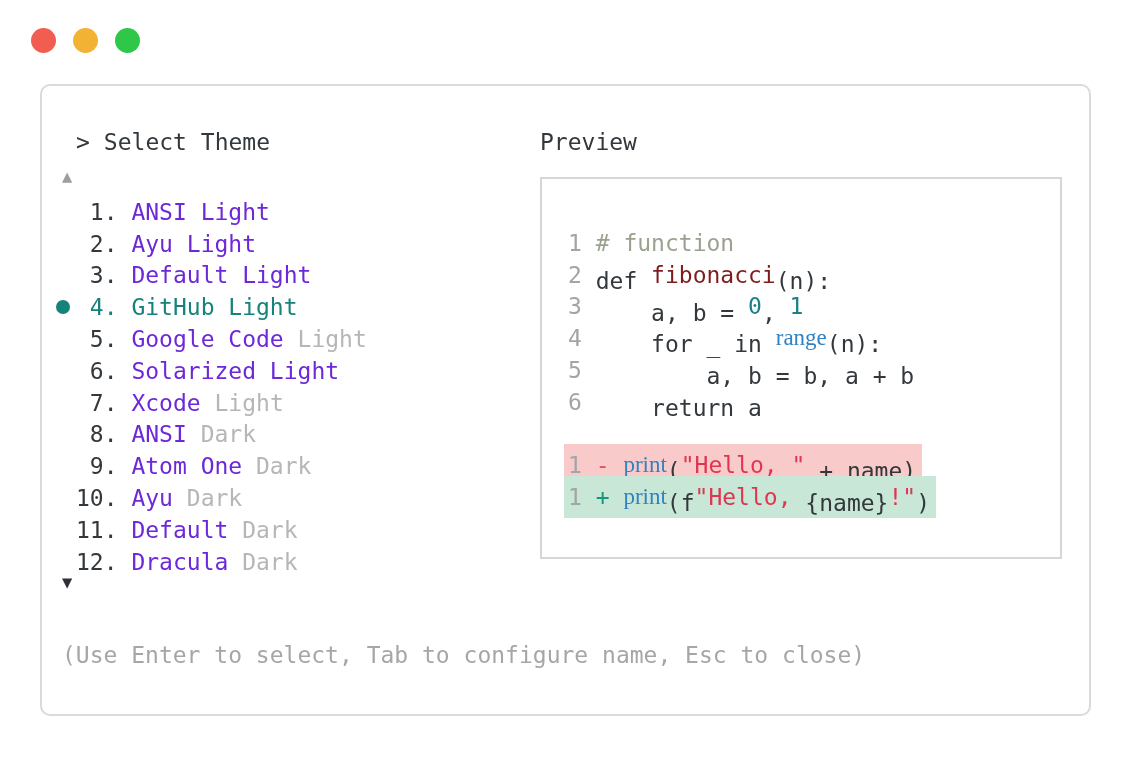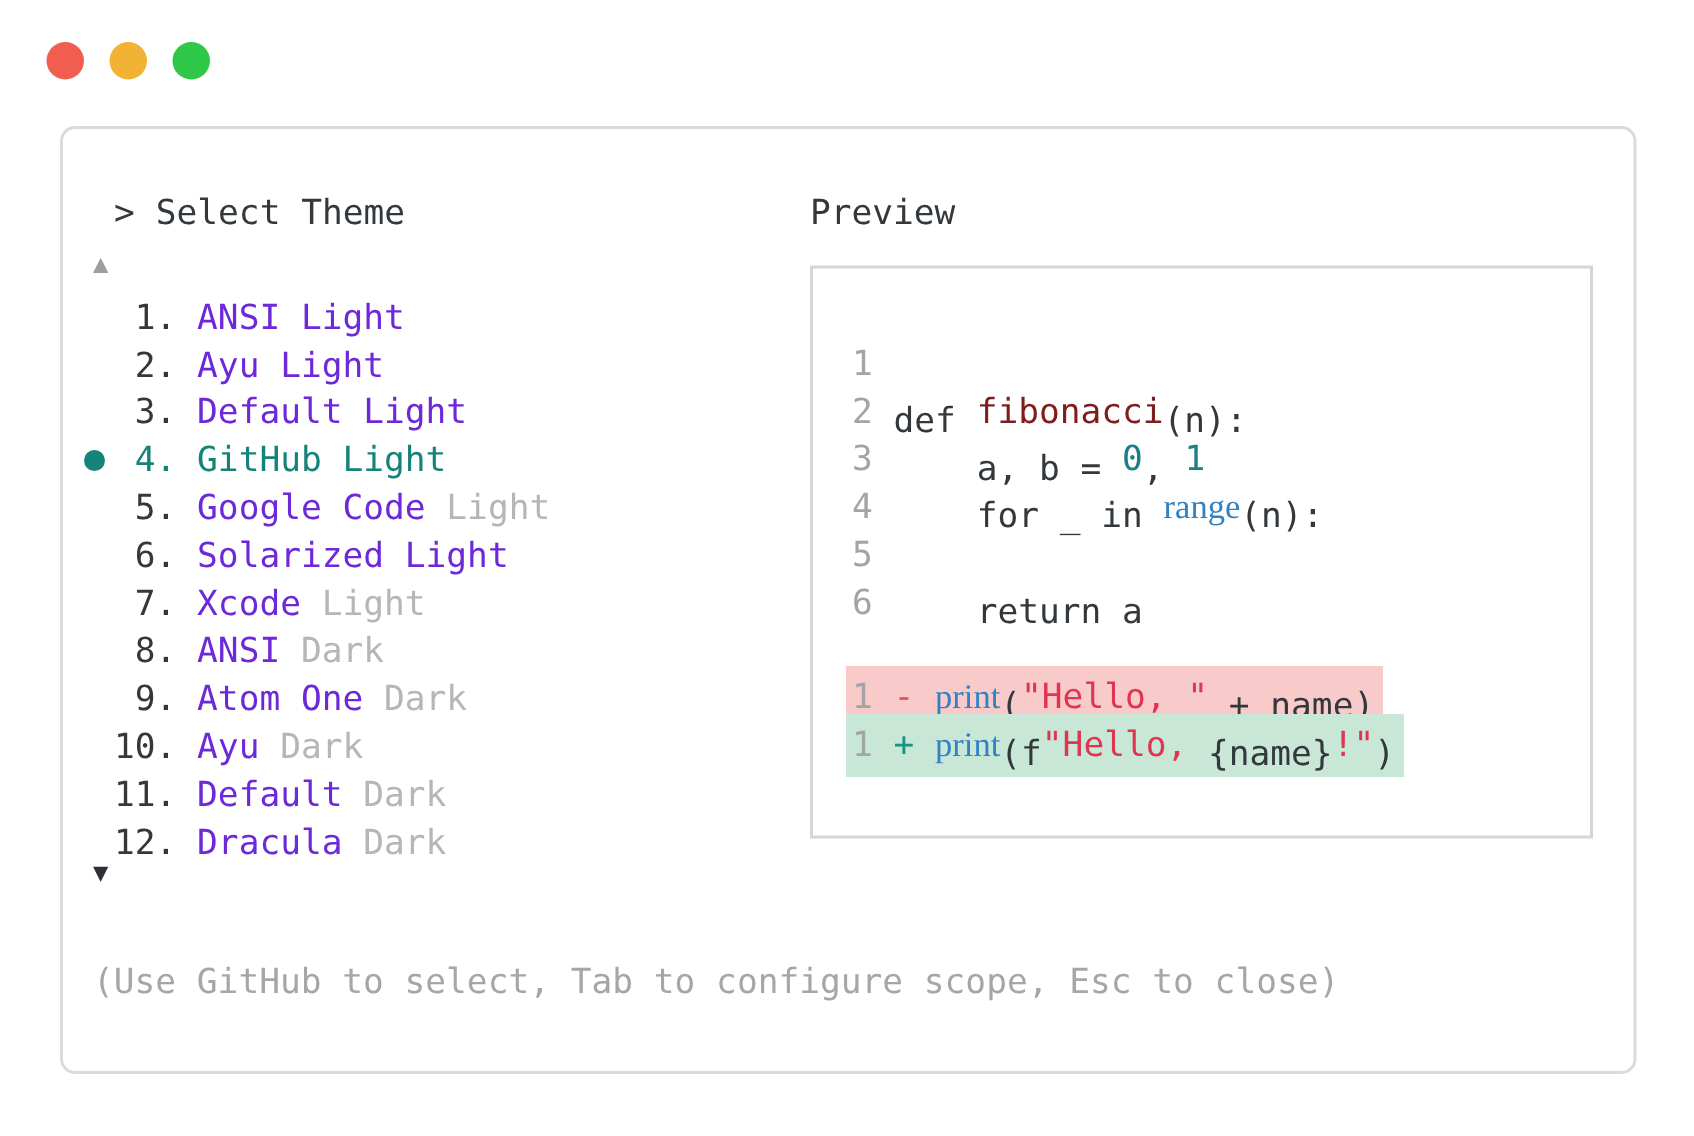--- a/index.html
+++ b/index.html
@@ -86,28 +86,28 @@
         <div class="theme-row"><span class="marker"></span><span class="num">11. </span><span class="name">Default</span><span class="suffix"> Dark</span></div>
         <div class="theme-row"><span class="marker"></span><span class="num">12. </span><span class="name">Dracula</span><span class="suffix"> Dark</span></div>
       </div>
 
     <div class="scroll-ind scroll-down">▼</div>
 
     <div class="preview-label">Preview</div>
 
     <div class="preview-box">
       <div class="code" id="code">
-          <div class="code-line"><span class="linenum">1 </span></div>
+          <div class="code-line"><span class="linenum">1 </span><span class="tok-comment"># function</span></div>
           <div class="code-line"><span class="linenum">2 </span><span class="tok-plain">def </span><span class="tok-func">fibonacci</span><span class="tok-plain">(n):</span></div>
           <div class="code-line"><span class="linenum">3 </span><span class="tok-plain">    a, b = </span><span class="tok-number">0</span><span class="tok-plain">, </span><span class="tok-number">1</span></div>
           <div class="code-line"><span class="linenum">4 </span><span class="tok-plain">    for _ in </span><span class="tok-builtin">range</span><span class="tok-plain">(n):</span></div>
-          <div class="code-line"><span class="linenum">5 </span></div>
+          <div class="code-line"><span class="linenum">5 </span><span class="tok-plain">        a, b = b, a + b</span></div>
           <div class="code-line"><span class="linenum">6 </span><span class="tok-plain">    return a</span></div>
           <div class="code-line"> </div>
           <div class="code-line"><span class="diff-chip remove"><span class="linenum">1 </span><span class="sign-remove">- </span><span class="tok-builtin">print</span><span class="tok-plain">(</span><span class="tok-string">"Hello, "</span><span class="tok-plain"> + name)</span></span></div>
           <div class="code-line"><span class="diff-chip add"><span class="linenum">1 </span><span class="sign-add">+ </span><span class="tok-builtin">print</span><span class="tok-plain">(f</span><span class="tok-string">"Hello, </span><span class="tok-plain">{name}</span><span class="tok-string">!"</span><span class="tok-plain">)</span></span></div>
         </div>
     </div>
 
-    <div class="footer">(Use GitHub to select, Tab to configure scope, Esc to close)</div>
+    <div class="footer">(Use Enter to select, Tab to configure name, Esc to close)</div>
 
   </div>
 </div>
 
 </body></html>

